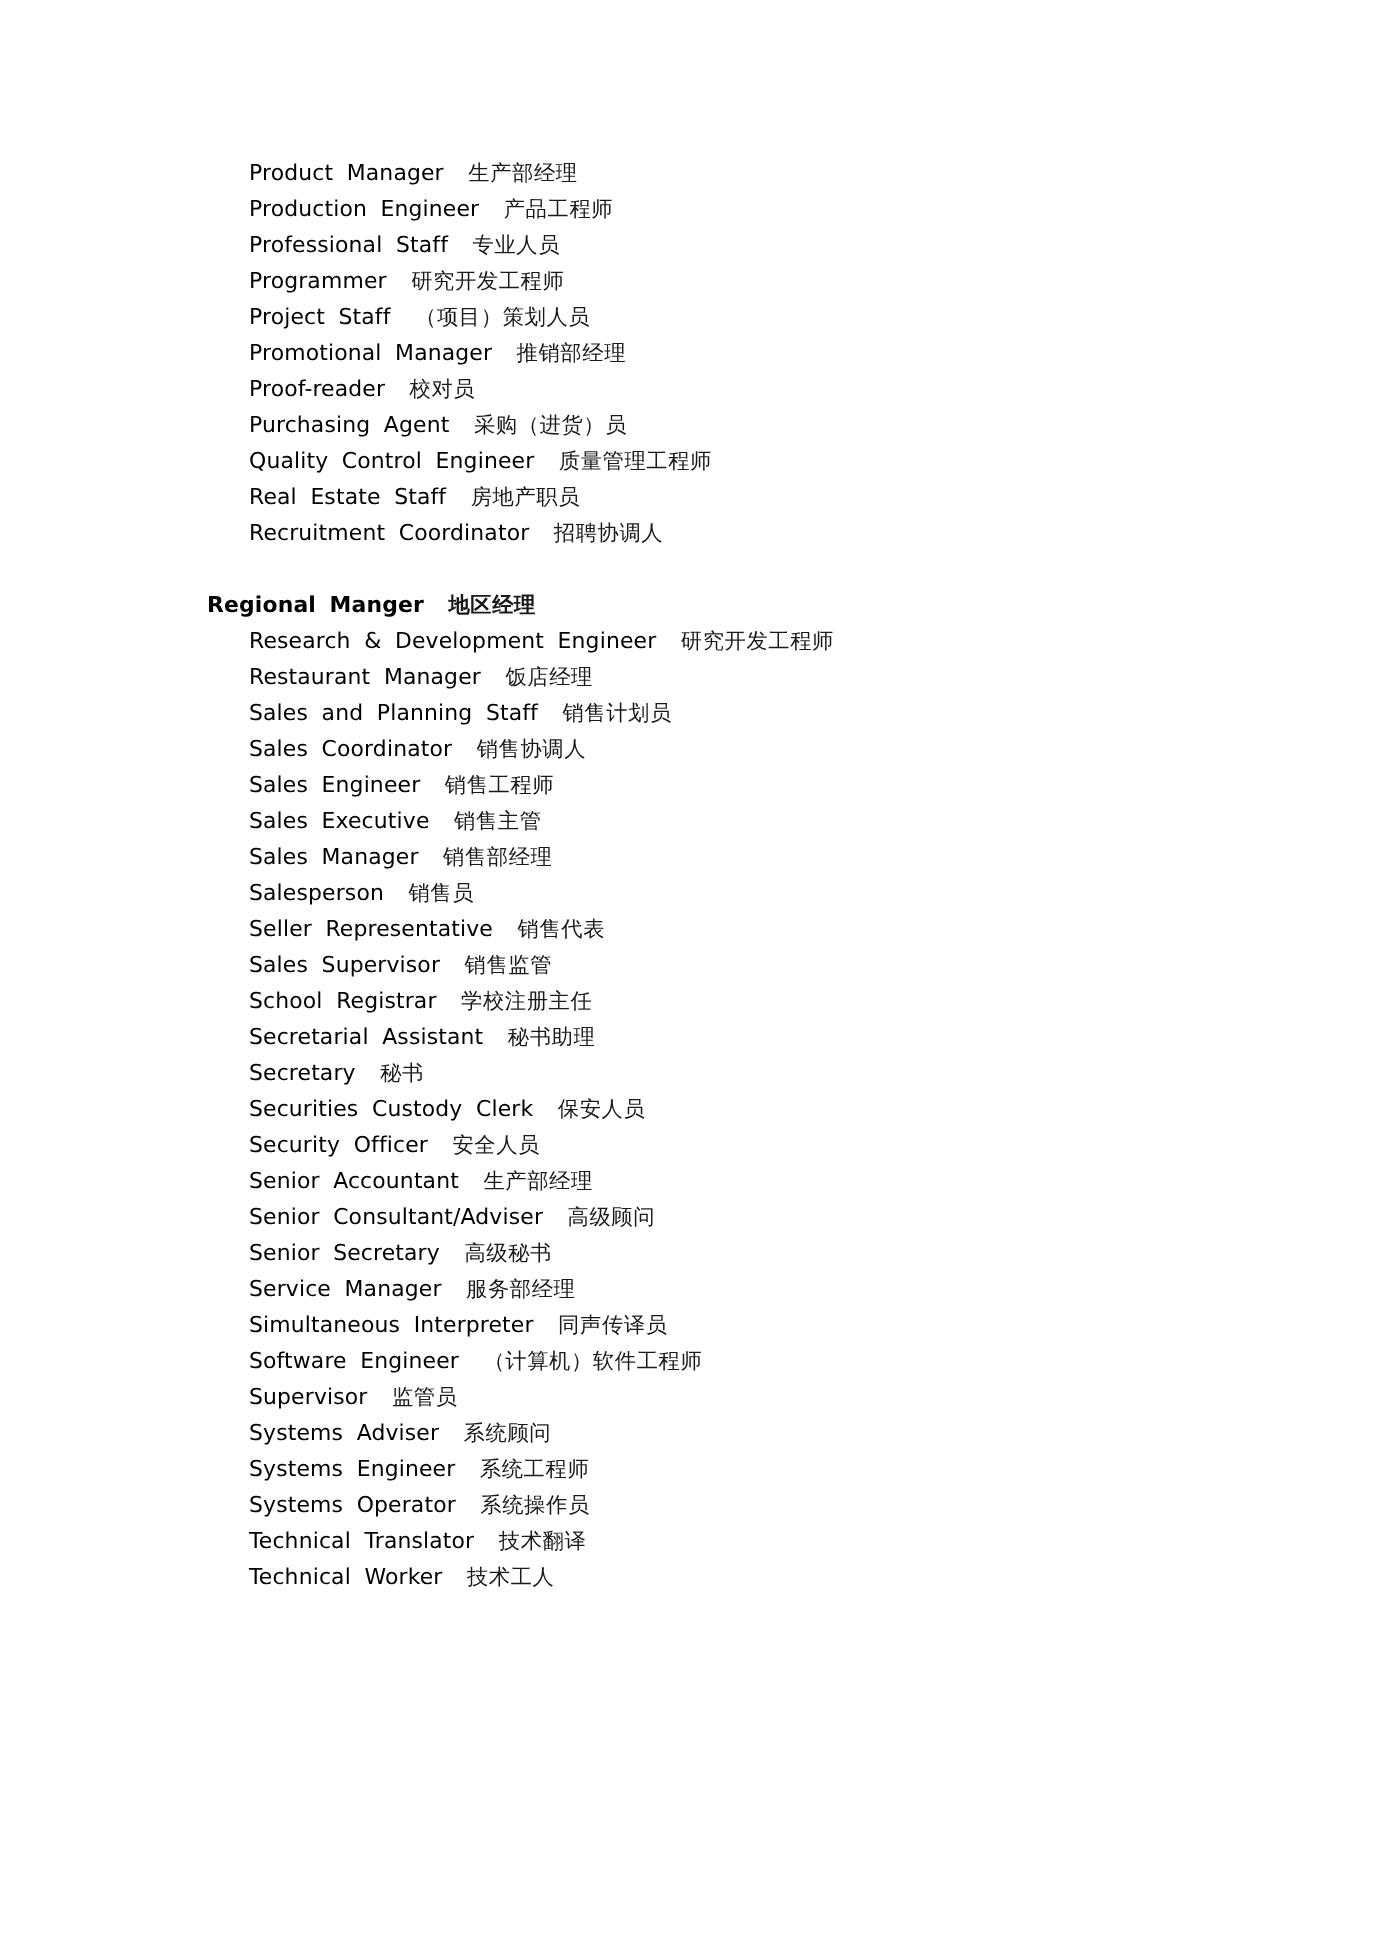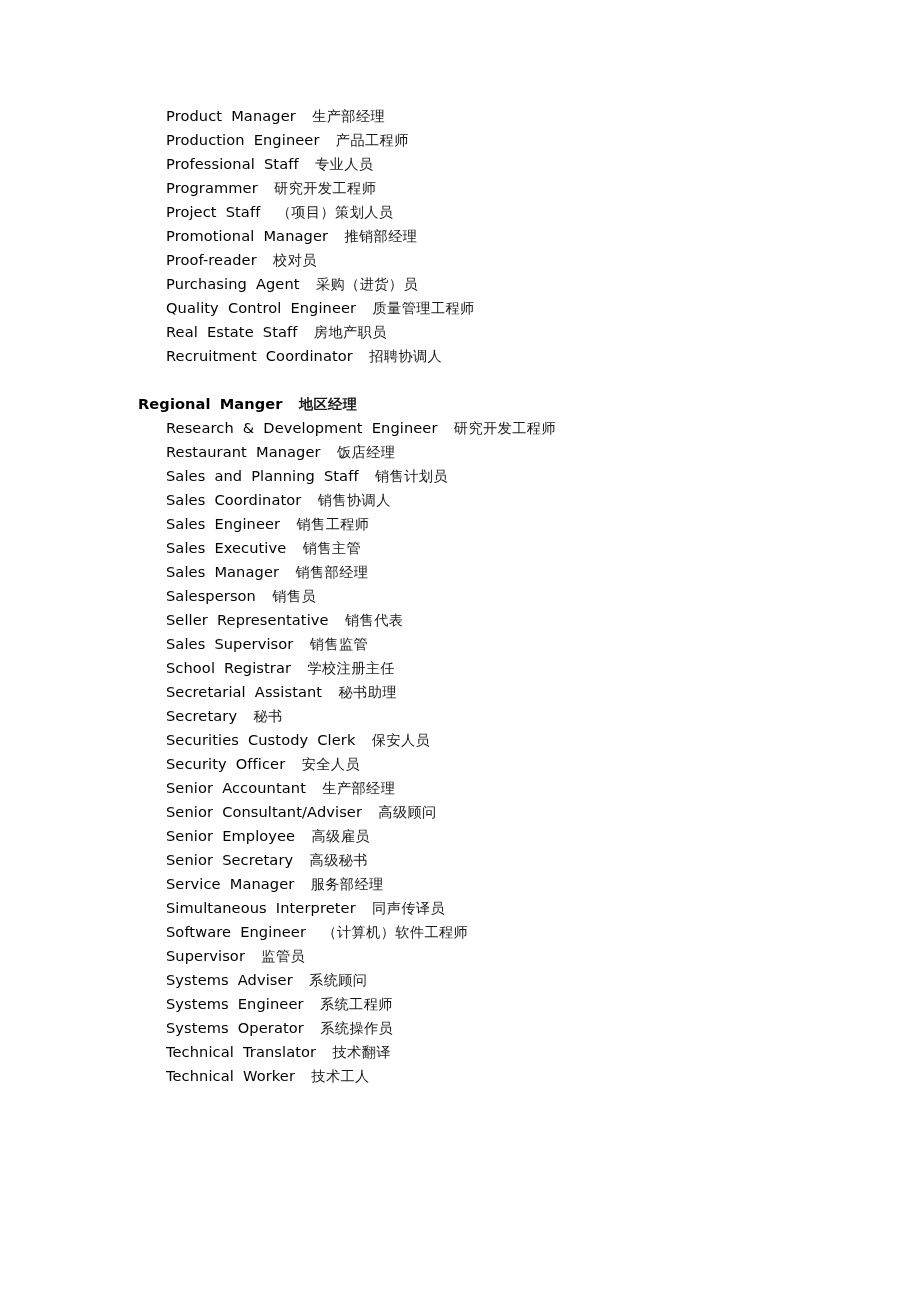--- a/index.html
+++ b/index.html
@@ -93,21 +93,20 @@
       <p class="entry lvl-1"><span class="term"><span class="w">Salesperson</span></span><span class="cn">销售员</span></p>
       <p class="entry lvl-1"><span class="term"><span class="w">Seller</span><span class="w">Representative</span></span><span class="cn">销售代表</span></p>
       <p class="entry lvl-1"><span class="term"><span class="w">Sales</span><span class="w">Supervisor</span></span><span class="cn">销售监管</span></p>
       <p class="entry lvl-1"><span class="term"><span class="w">School</span><span class="w">Registrar</span></span><span class="cn">学校注册主任</span></p>
       <p class="entry lvl-1"><span class="term"><span class="w">Secretarial</span><span class="w">Assistant</span></span><span class="cn">秘书助理</span></p>
       <p class="entry lvl-1"><span class="term"><span class="w">Secretary</span></span><span class="cn">秘书</span></p>
       <p class="entry lvl-1"><span class="term"><span class="w">Securities</span><span class="w">Custody</span><span class="w">Clerk</span></span><span class="cn">保安人员</span></p>
       <p class="entry lvl-1"><span class="term"><span class="w">Security</span><span class="w">Officer</span></span><span class="cn">安全人员</span></p>
       <p class="entry lvl-1"><span class="term"><span class="w">Senior</span><span class="w">Accountant</span></span><span class="cn">生产部经理</span></p>
       <p class="entry lvl-1"><span class="term"><span class="w">Senior</span><span class="w">Consultant/Adviser</span></span><span class="cn">高级顾问</span></p>
-      <p class="entry lvl-1"><span class="term"><span class="w">Senior</span><span class="w">Employee</span></span><span class="cn">高级雇员</span></p>
       <p class="entry lvl-1"><span class="term"><span class="w">Senior</span><span class="w">Secretary</span></span><span class="cn">高级秘书</span></p>
       <p class="entry lvl-1"><span class="term"><span class="w">Service</span><span class="w">Manager</span></span><span class="cn">服务部经理</span></p>
       <p class="entry lvl-1"><span class="term"><span class="w">Simultaneous</span><span class="w">Interpreter</span></span><span class="cn">同声传译员</span></p>
       <p class="entry lvl-1"><span class="term"><span class="w">Software</span><span class="w">Engineer</span></span><span class="cn">（计算机）软件工程师</span></p>
       <p class="entry lvl-1"><span class="term"><span class="w">Supervisor</span></span><span class="cn">监管员</span></p>
       <p class="entry lvl-1"><span class="term"><span class="w">Systems</span><span class="w">Adviser</span></span><span class="cn">系统顾问</span></p>
       <p class="entry lvl-1"><span class="term"><span class="w">Systems</span><span class="w">Engineer</span></span><span class="cn">系统工程师</span></p>
       <p class="entry lvl-1"><span class="term"><span class="w">Systems</span><span class="w">Operator</span></span><span class="cn">系统操作员</span></p>
       <p class="entry lvl-1"><span class="term"><span class="w">Technical</span><span class="w">Translator</span></span><span class="cn">技术翻译</span></p>
       <p class="entry lvl-1"><span class="term"><span class="w">Technical</span><span class="w">Worker</span></span><span class="cn">技术工人</span></p>

